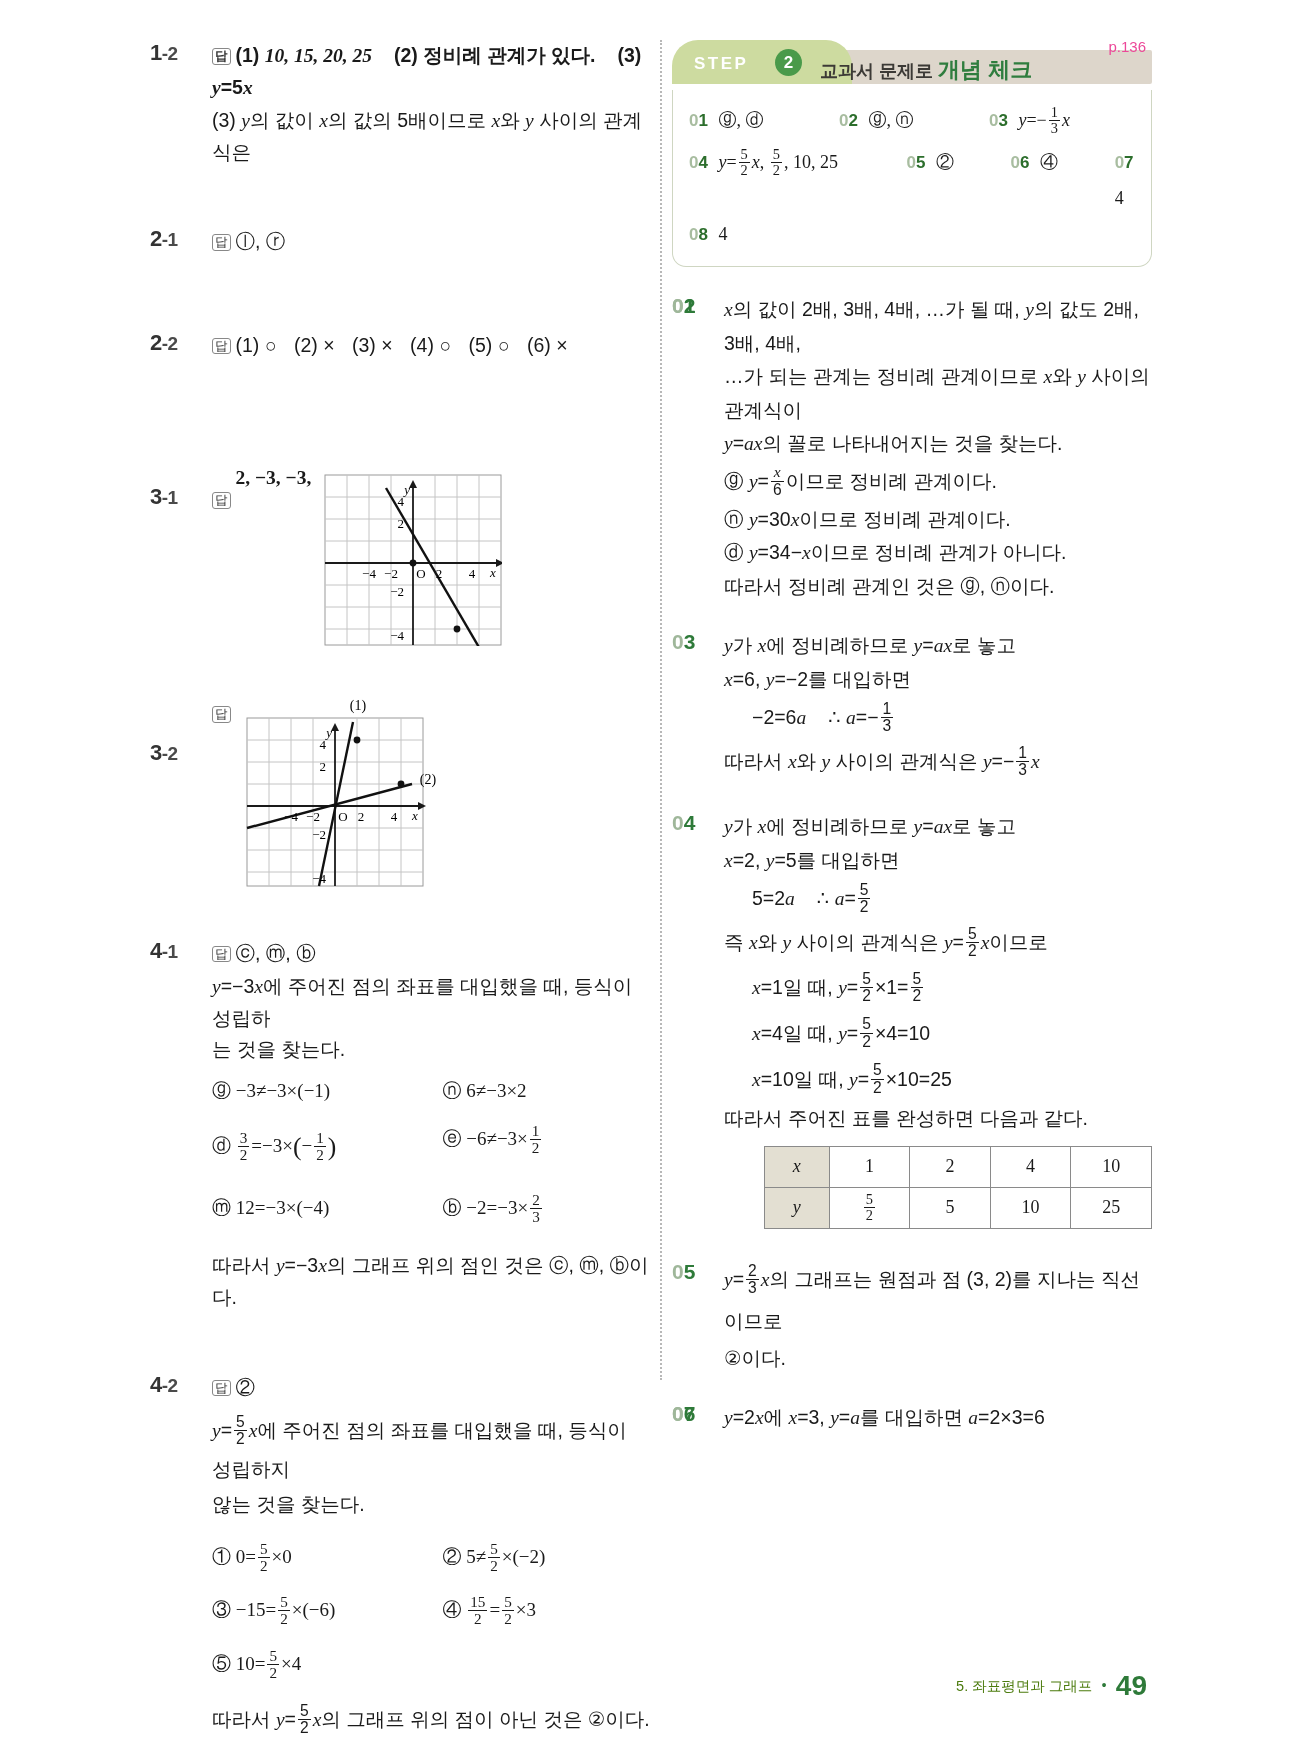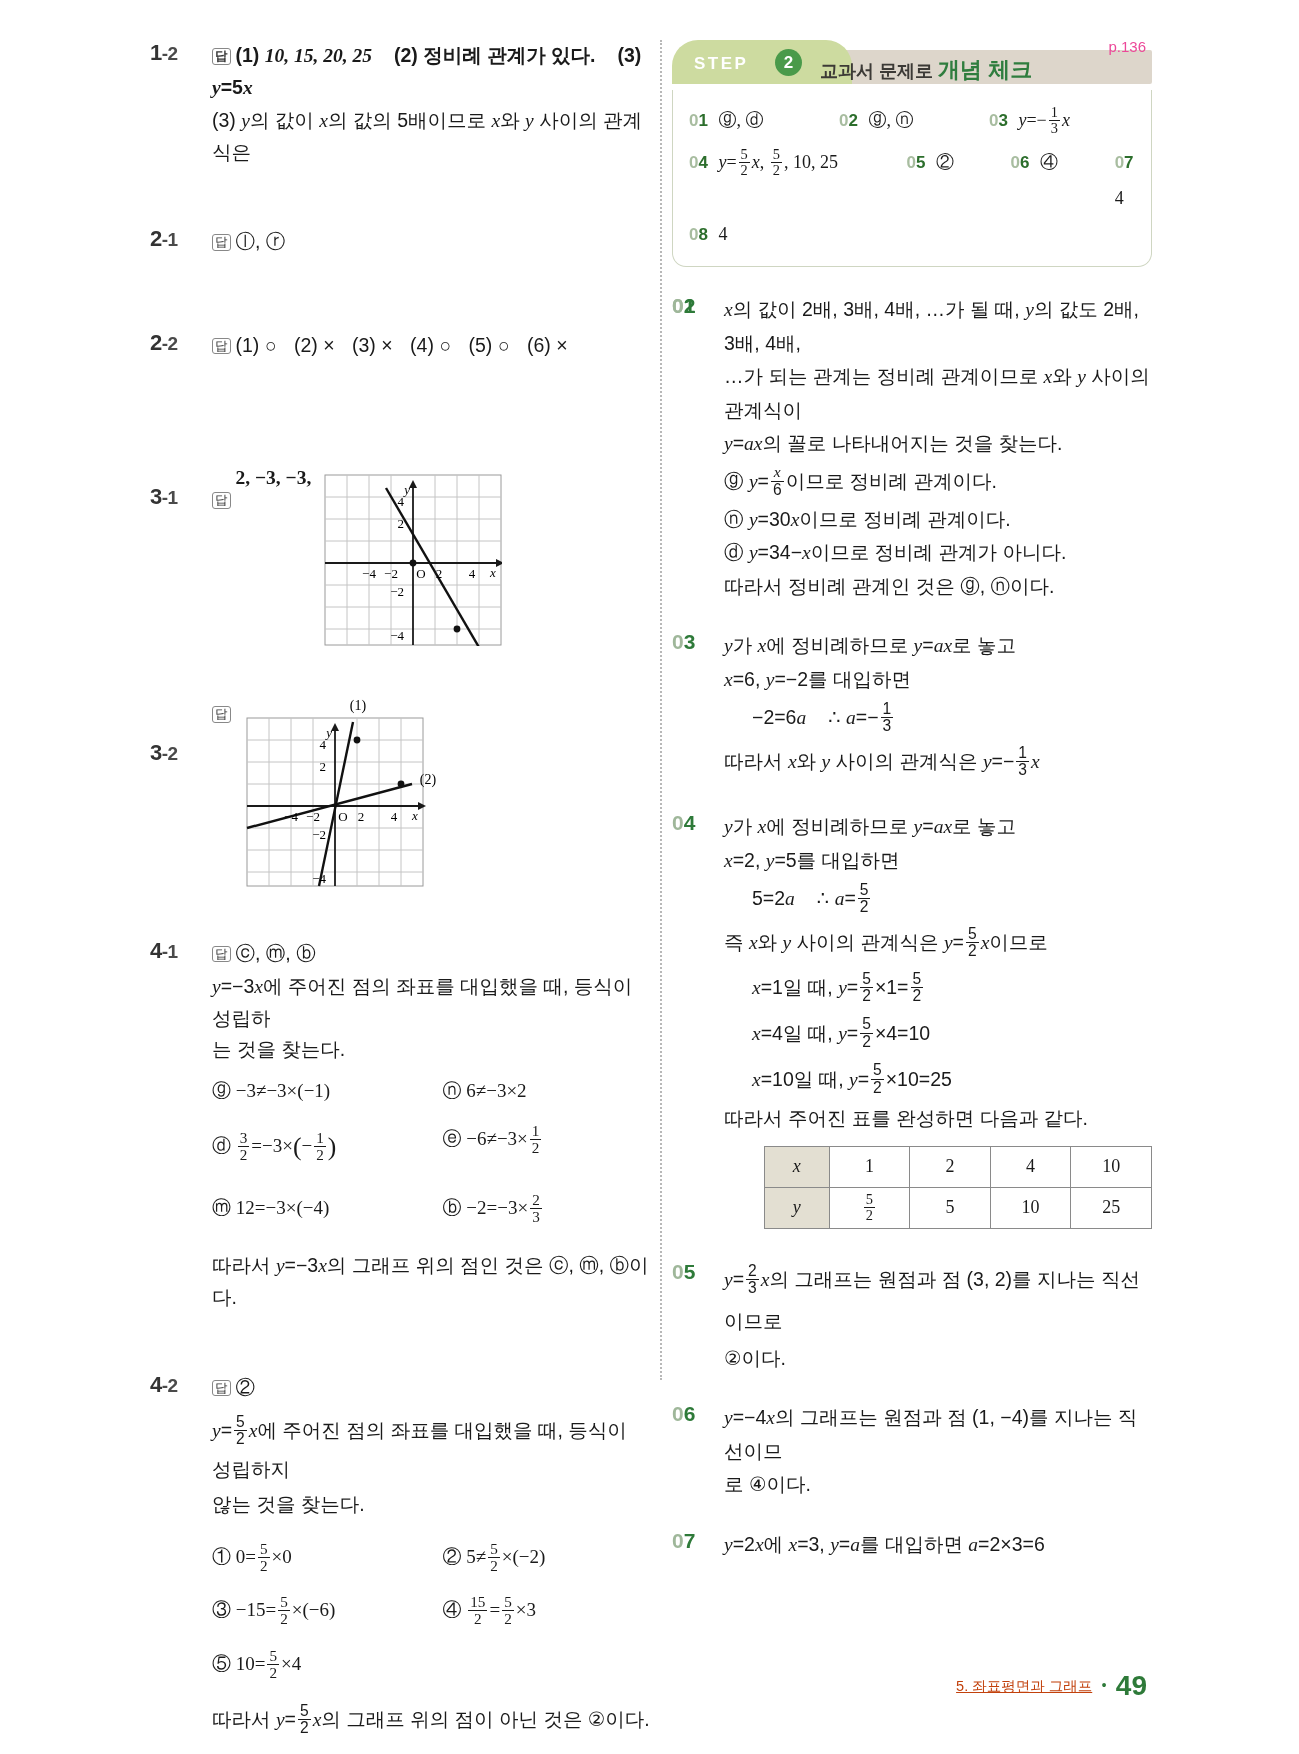--- a/index.html
+++ b/index.html
@@ -122,21 +122,21 @@
   }
   table.dt td.hdr{background:#e3dfd2;width:62px;}
 
   
   .footer{
     position:absolute;left:0;right:0;bottom:52px;
     text-align:right;padding-right:152px;
   }
   .footer .ftext{
     font-family:"Liberation Sans","DejaVu Sans",sans-serif;
-    font-size:14.5px;color:#c2410c;vertical-align:middle;text-decoration:underline;
+    font-size:14.5px;color:#4d7c0f;vertical-align:middle;
   }
   .footer .dot{color:#2e7a39;font-size:16px;vertical-align:middle;margin:0 5px;}
   .footer .pno{
     font-family:"Liberation Sans",sans-serif;font-weight:bold;
     font-size:28px;color:#2e7a39;vertical-align:middle;
   }
   .sp{display:inline-block;width:22px;}
   .sp-s{display:inline-block;width:12px;}
 </style>
 </head>
@@ -399,24 +399,20 @@
     <div class="sol" style="margin-top:30px;">
       <div class="snum"><span class="z">0</span><span class="n">5</span></div>
       <div class="sbody">
         <div class="kr" style="line-height:2.1;"><span class="mi">y</span>=<span class="frac"><span class="num">2</span><span class="den">3</span></span><span class="mi">x</span>의 그래프는 원점과 점 (3, 2)를 지나는 직선이므로</div>
         <div class="kr">②이다.</div>
       </div>
     </div>
 
     <div class="sol">
       <div class="snum"><span class="z">0</span><span class="n">6</span></div>
-      <div class="sbody">
-        <div class="kr"><span class="mi">y</span>=−4<span class="mi">x</span>의 그래프는 원점과 점 (1, −4)를 지나는 직선이므</div>
-        <div class="kr">로 ④이다.</div>
-      </div>
     </div>
 
     <div class="sol">
       <div class="snum"><span class="z">0</span><span class="n">7</span></div>
       <div class="sbody">
         <div class="kr"><span class="mi">y</span>=2<span class="mi">x</span>에 <span class="mi">x</span>=3, <span class="mi">y</span>=<span class="mi">a</span>를 대입하면 <span class="mi">a</span>=2×3=6</div>
       </div>
     </div>
 
   </div>

